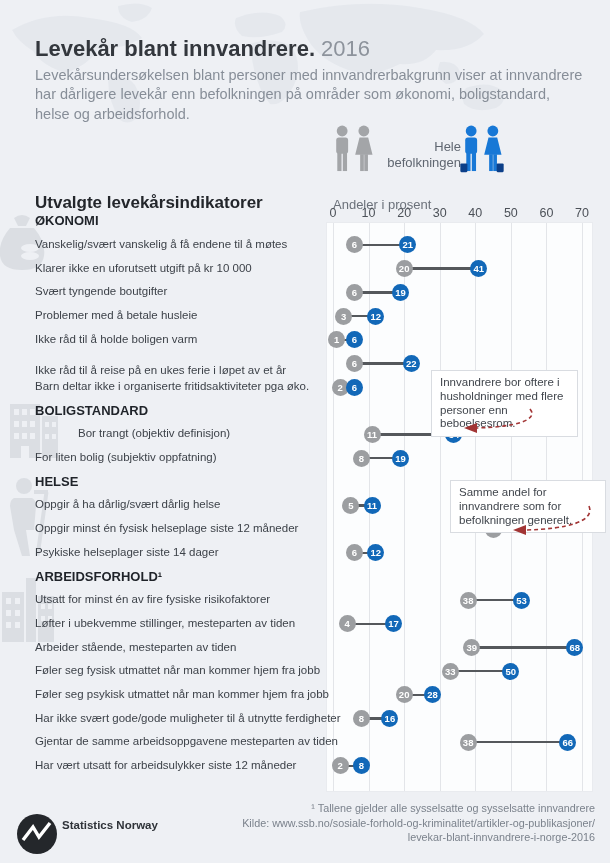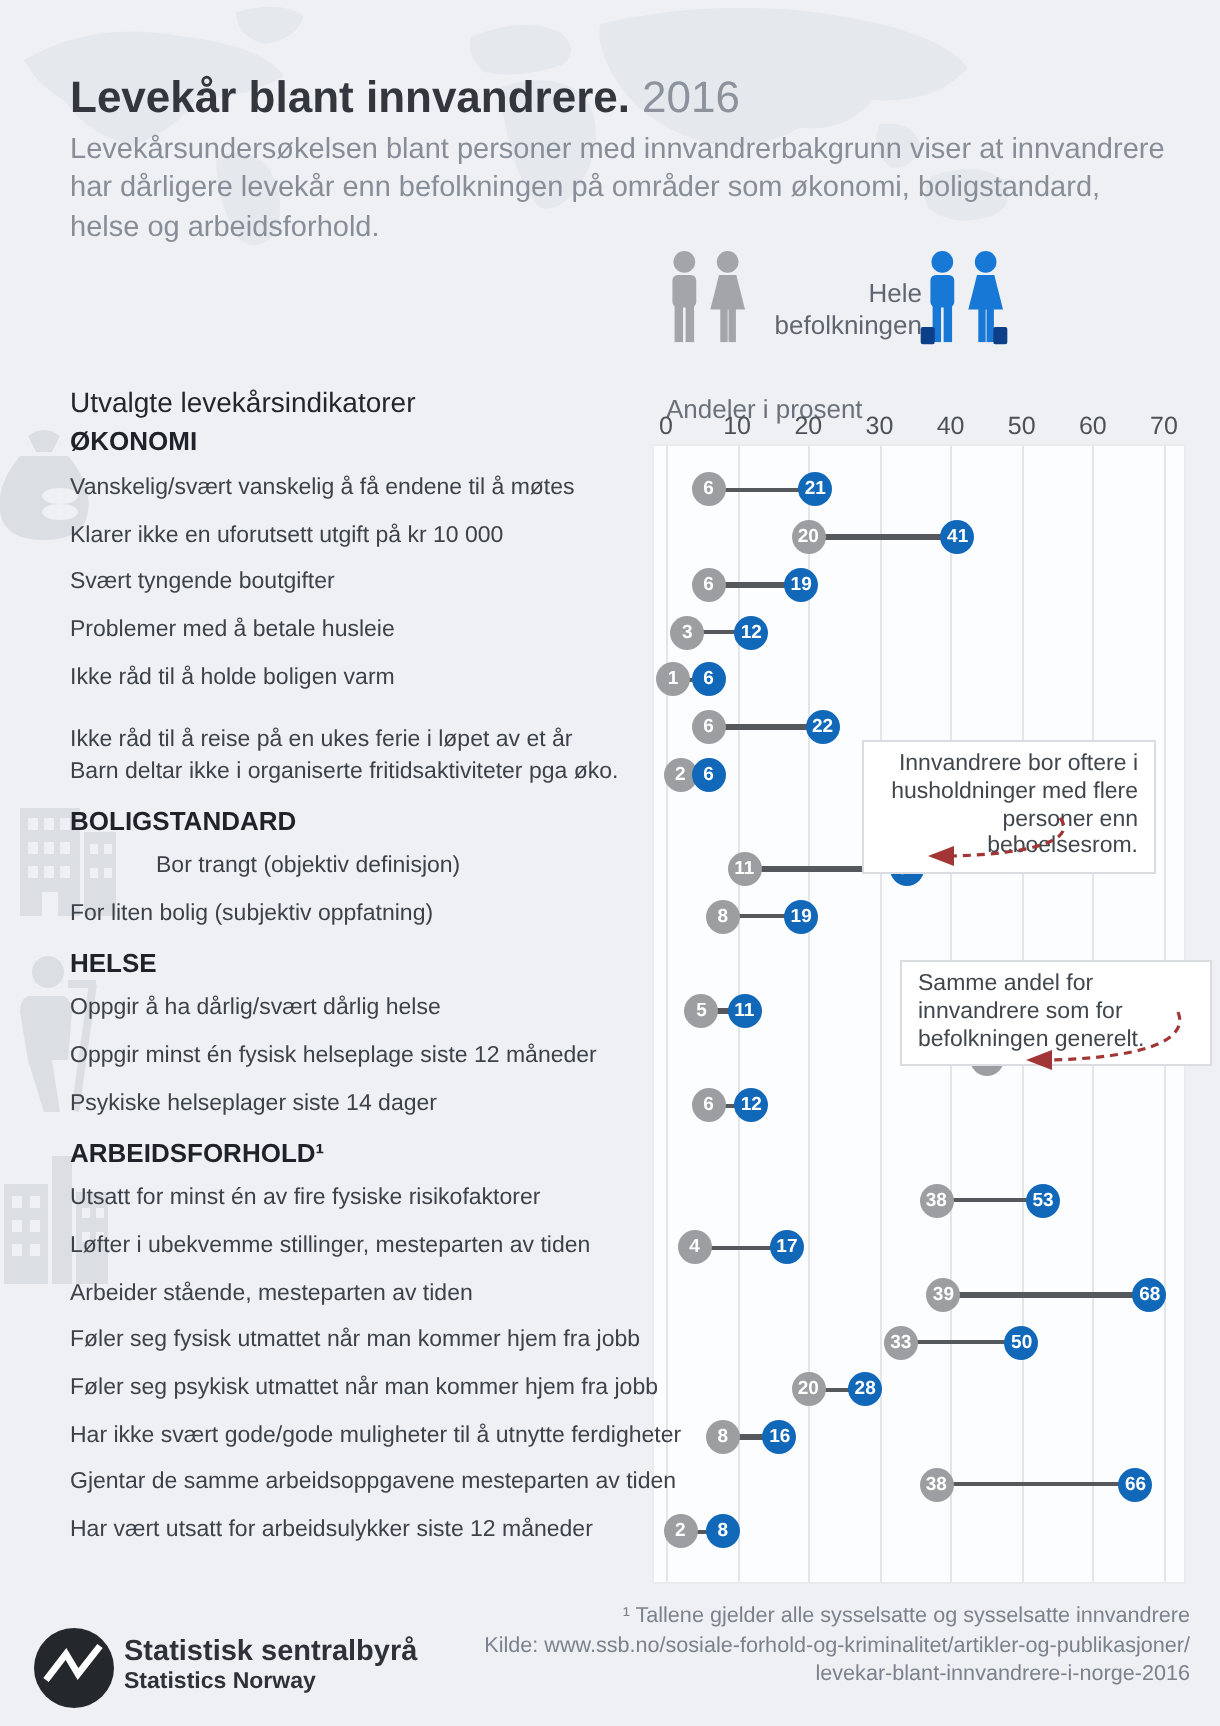--- a/index.html
+++ b/index.html
@@ -16,21 +16,21 @@
   .title .t-main{font-weight:bold;}
   .title .t-year{font-weight:normal;color:#8d939c;margin-left:6px;}
   .subtitle{position:absolute;left:35px;top:66px;width:552px;font-size:14.5px;line-height:1.33;color:#878e98;}
   
   .legend-label{position:absolute;font-size:13px;line-height:1.2;color:#5f6670;}
   
   .axis-title{position:absolute;left:333px;top:197px;width:250px;text-align:left;font-size:13px;color:#6b717a;}
   .panel{position:absolute;left:326px;top:222px;width:267px;height:570px;background:#fcfdfe;border:1px solid #e9ebef;box-sizing:border-box;}
   .gridline{position:absolute;top:0;width:1px;height:568px;background:#e3e5e9;}
   .tick{position:absolute;top:206px;width:30px;text-align:center;font-size:12.5px;color:#4c5158;}
-  .indicators-heading{position:absolute;left:35px;top:193px;font-size:14px;font-weight:normal;color:#23262b;text-align:center;}
+  .indicators-heading{position:absolute;left:35px;top:193px;font-size:17px;font-weight:bold;color:#23262b;text-align:center;}
   .section-header{position:absolute;left:35px;font-size:13px;font-weight:bold;color:#1f2329;white-space:nowrap;}
   .indicator-label{position:absolute;left:35px;font-size:11.5px;color:#3d4249;white-space:nowrap;}
   .connector{position:absolute;height:2.4px;background:var(--connector,#55585c);}
   .dot{position:absolute;width:17px;height:17px;border-radius:50%;color:#fff;font-size:9.5px;font-weight:bold;text-align:center;line-height:17px;}
   .dot.pop{background:var(--pop,#9c9ea1);}
   .dot.imm{background:var(--imm,#1268b8);}
   
   .callout{position:absolute;background:#fff;border:1px solid #d9dce1;padding:5px 8px;font-size:11.5px;line-height:1.2;color:#41464d;}
   
   .deco-icon{position:absolute;}
@@ -256,38 +256,37 @@
       <div class="indicator-label" style="top: 735.26px;">Gjentar de samme arbeidsoppgavene mesteparten av tiden</div>
       <div class="connector" style="left: 468.171px; width: 99.6px; top: 741.06px;"></div>
       <div class="dot pop" style="left: 459.671px; top: 733.76px;">38</div>
       <div class="dot imm" style="left: 559.271px; top: 733.76px;">66</div>
       <div class="indicator-label" style="top: 758.94px;">Har vært utsatt for arbeidsulykker siste 12 måneder</div>
       <div class="connector" style="left: 340.114px; width: 21.3429px; top: 764.74px;"></div>
       <div class="dot pop" style="left: 331.614px; top: 757.44px;">2</div>
       <div class="dot imm" style="left: 352.957px; top: 757.44px;">8</div>
     </div>
 
-  <div class="callout" style="left:431px;top:370px;width:129px;text-align:right;">Innvandrere bor oftere i husholdninger med flere personer enn beboelsesrom.</div>
+  <div class="callout" style="left:431px;top:370px;width:129px;">Innvandrere bor oftere i husholdninger med flere personer enn beboelsesrom.</div>
   <svg class="abs" style="left:460px;top:407px;" width="85" height="28" viewBox="0 0 85 28">
     <path d="M70,2 C79,13 56,20 16,21" fill="none" stroke="#a23535" stroke-width="1.6" stroke-dasharray="4 3"></path>
     <polygon points="17,16 4,21 17,26" fill="#a23535"></polygon>
   </svg>
 
   <div class="callout" style="left:450px;top:480px;width:138px;">Samme andel for innvandrere som for befolkningen generelt.</div>
   <svg class="abs" style="left:505px;top:504px;" width="95" height="32" viewBox="0 0 95 32">
     <path d="M84,2 C90,17 64,25 20,26" fill="none" stroke="#a23535" stroke-width="1.6" stroke-dasharray="4 3"></path>
     <polygon points="21,21 8,26 21,31" fill="#a23535"></polygon>
   </svg>
 
   <svg class="abs" style="left:16px;top:813px;" width="42" height="42" viewBox="0 0 42 42">
     <circle cx="21" cy="21" r="20" fill="#24272b"></circle>
     <polyline points="7,27 17,14 23,24 34,10" fill="none" stroke="#ffffff" stroke-width="3.4"></polyline>
   </svg>
   <div class="org">
-    <div class="org-name">Statistisk sentralbyrå</div>
     <div class="org-name-en">Statistics Norway</div>
   </div>
   <div class="footer-notes">
     <div>¹ Tallene gjelder alle sysselsatte og sysselsatte innvandrere</div>
     <div>Kilde: www.ssb.no/sosiale-forhold-og-kriminalitet/artikler-og-publikasjoner/</div>
     <div>levekar-blant-innvandrere-i-norge-2016</div>
   </div>
 
 </div>
 

